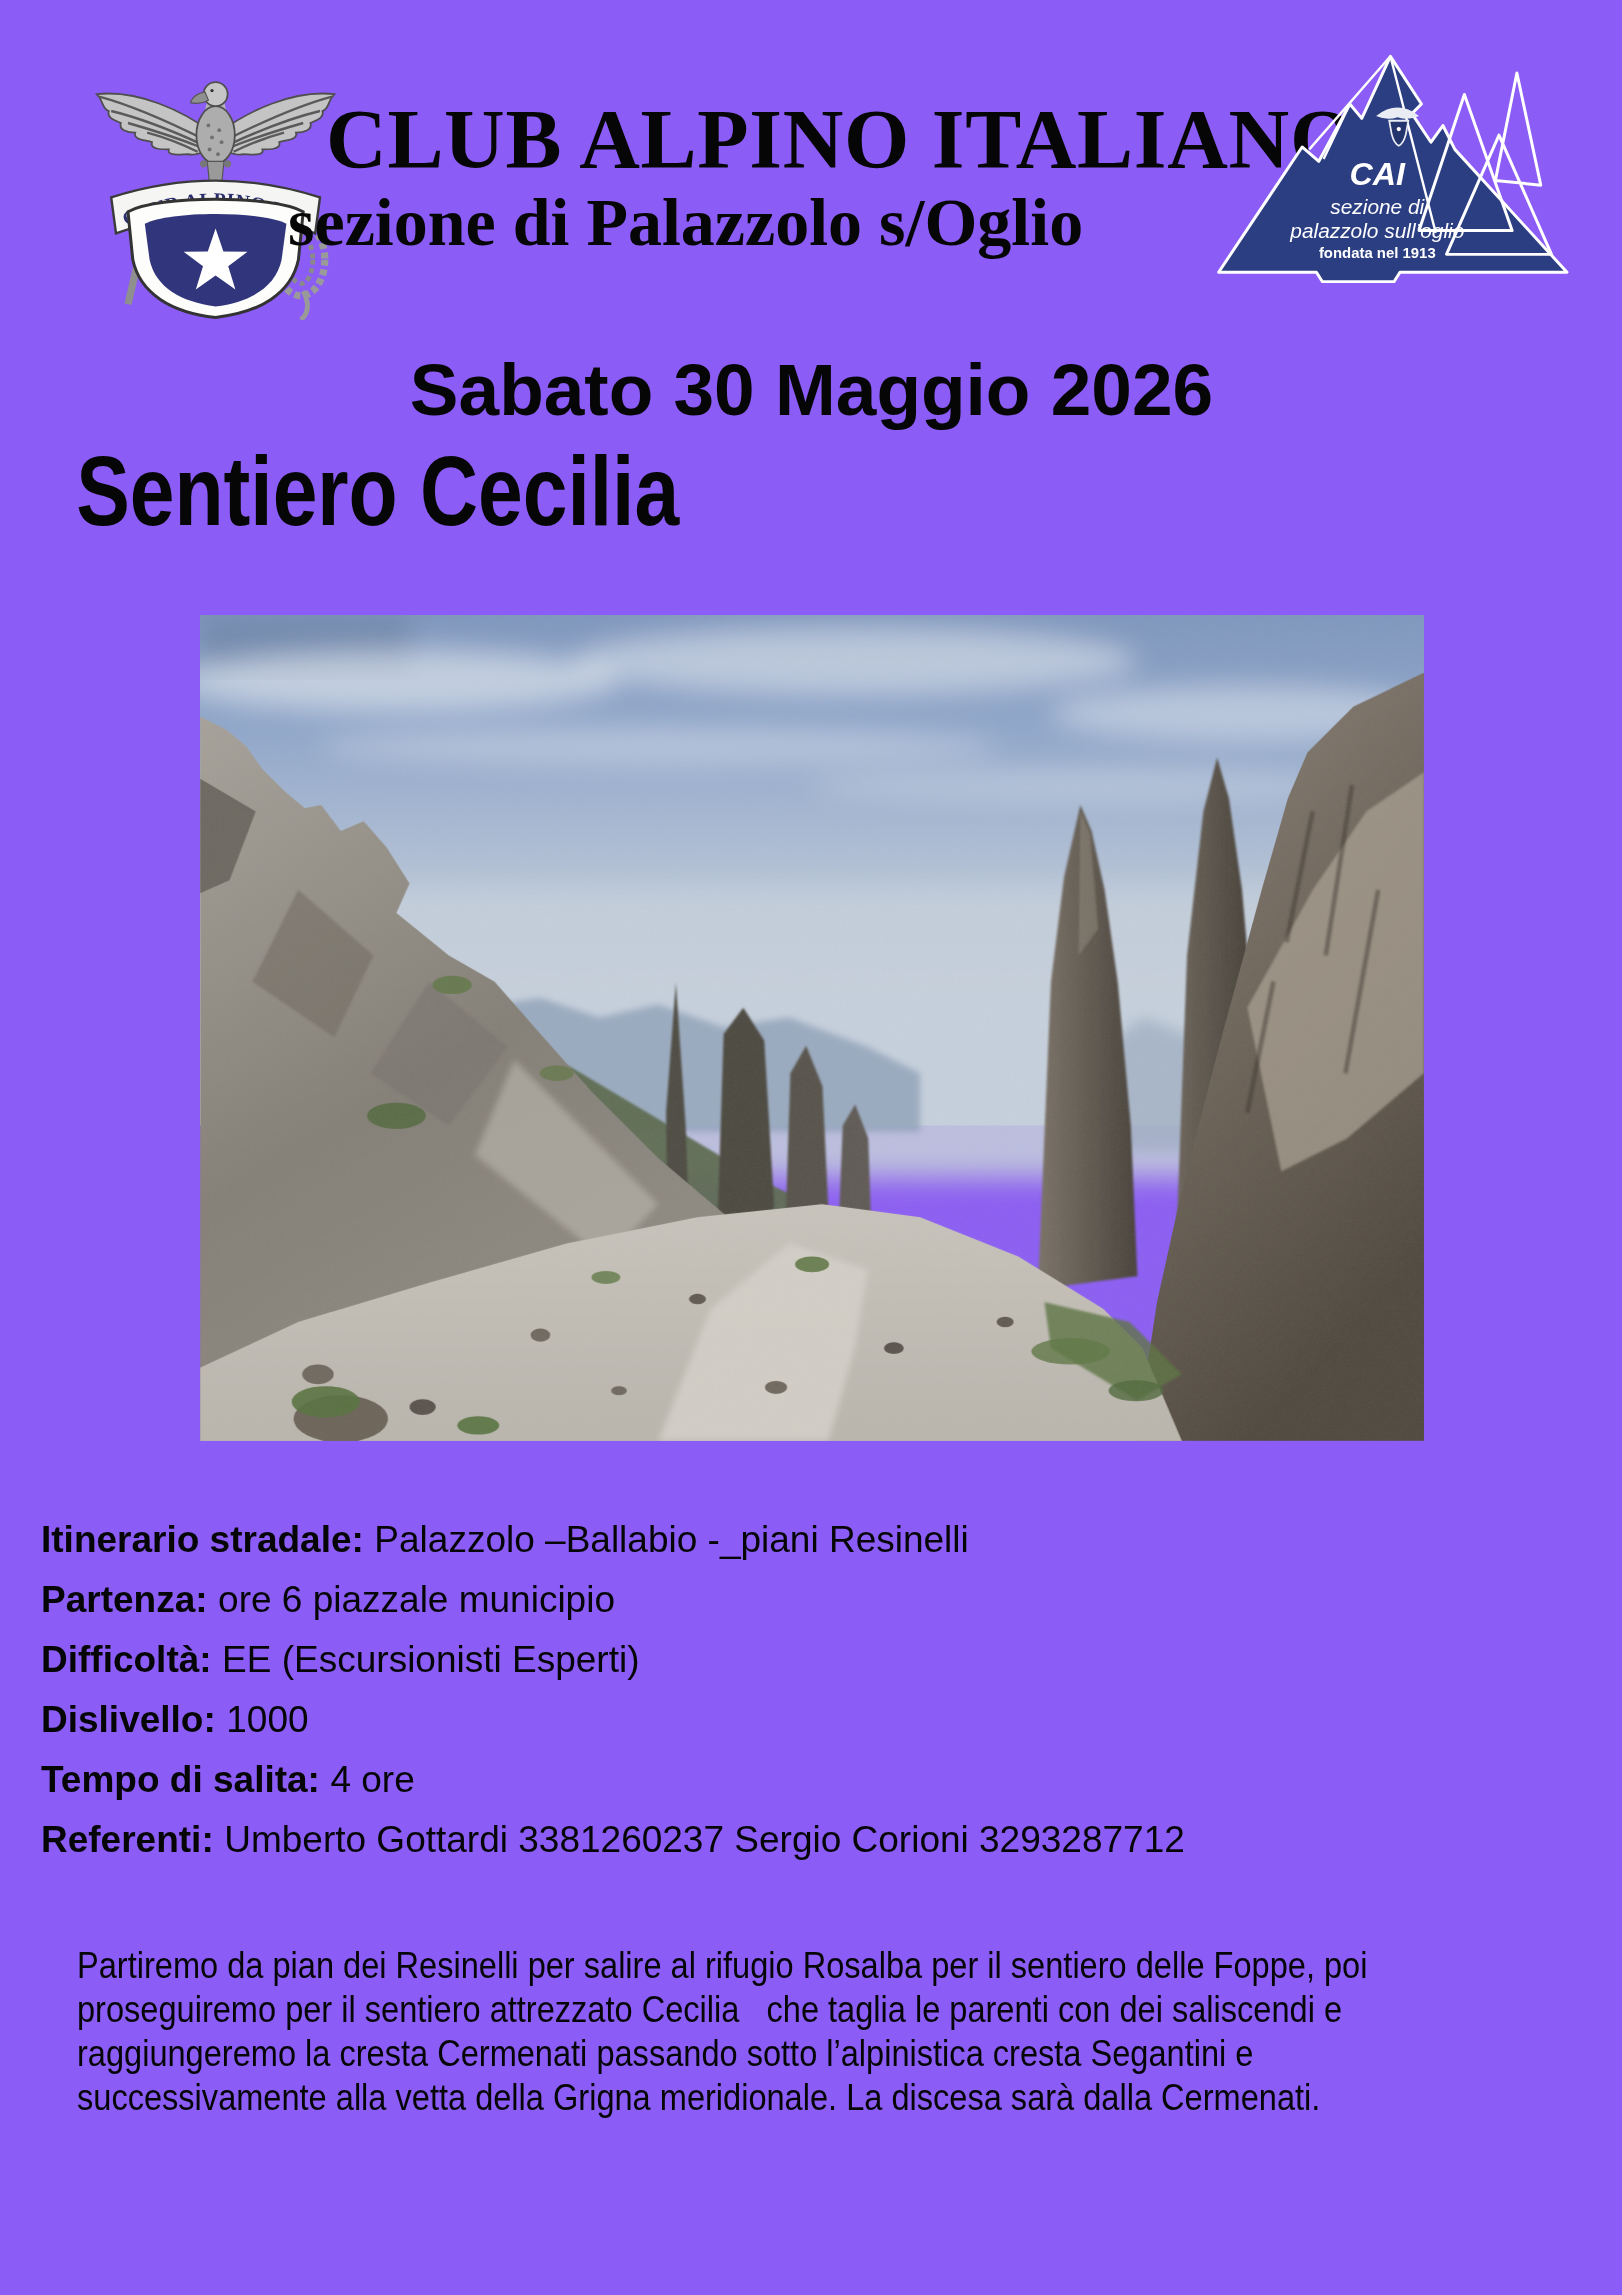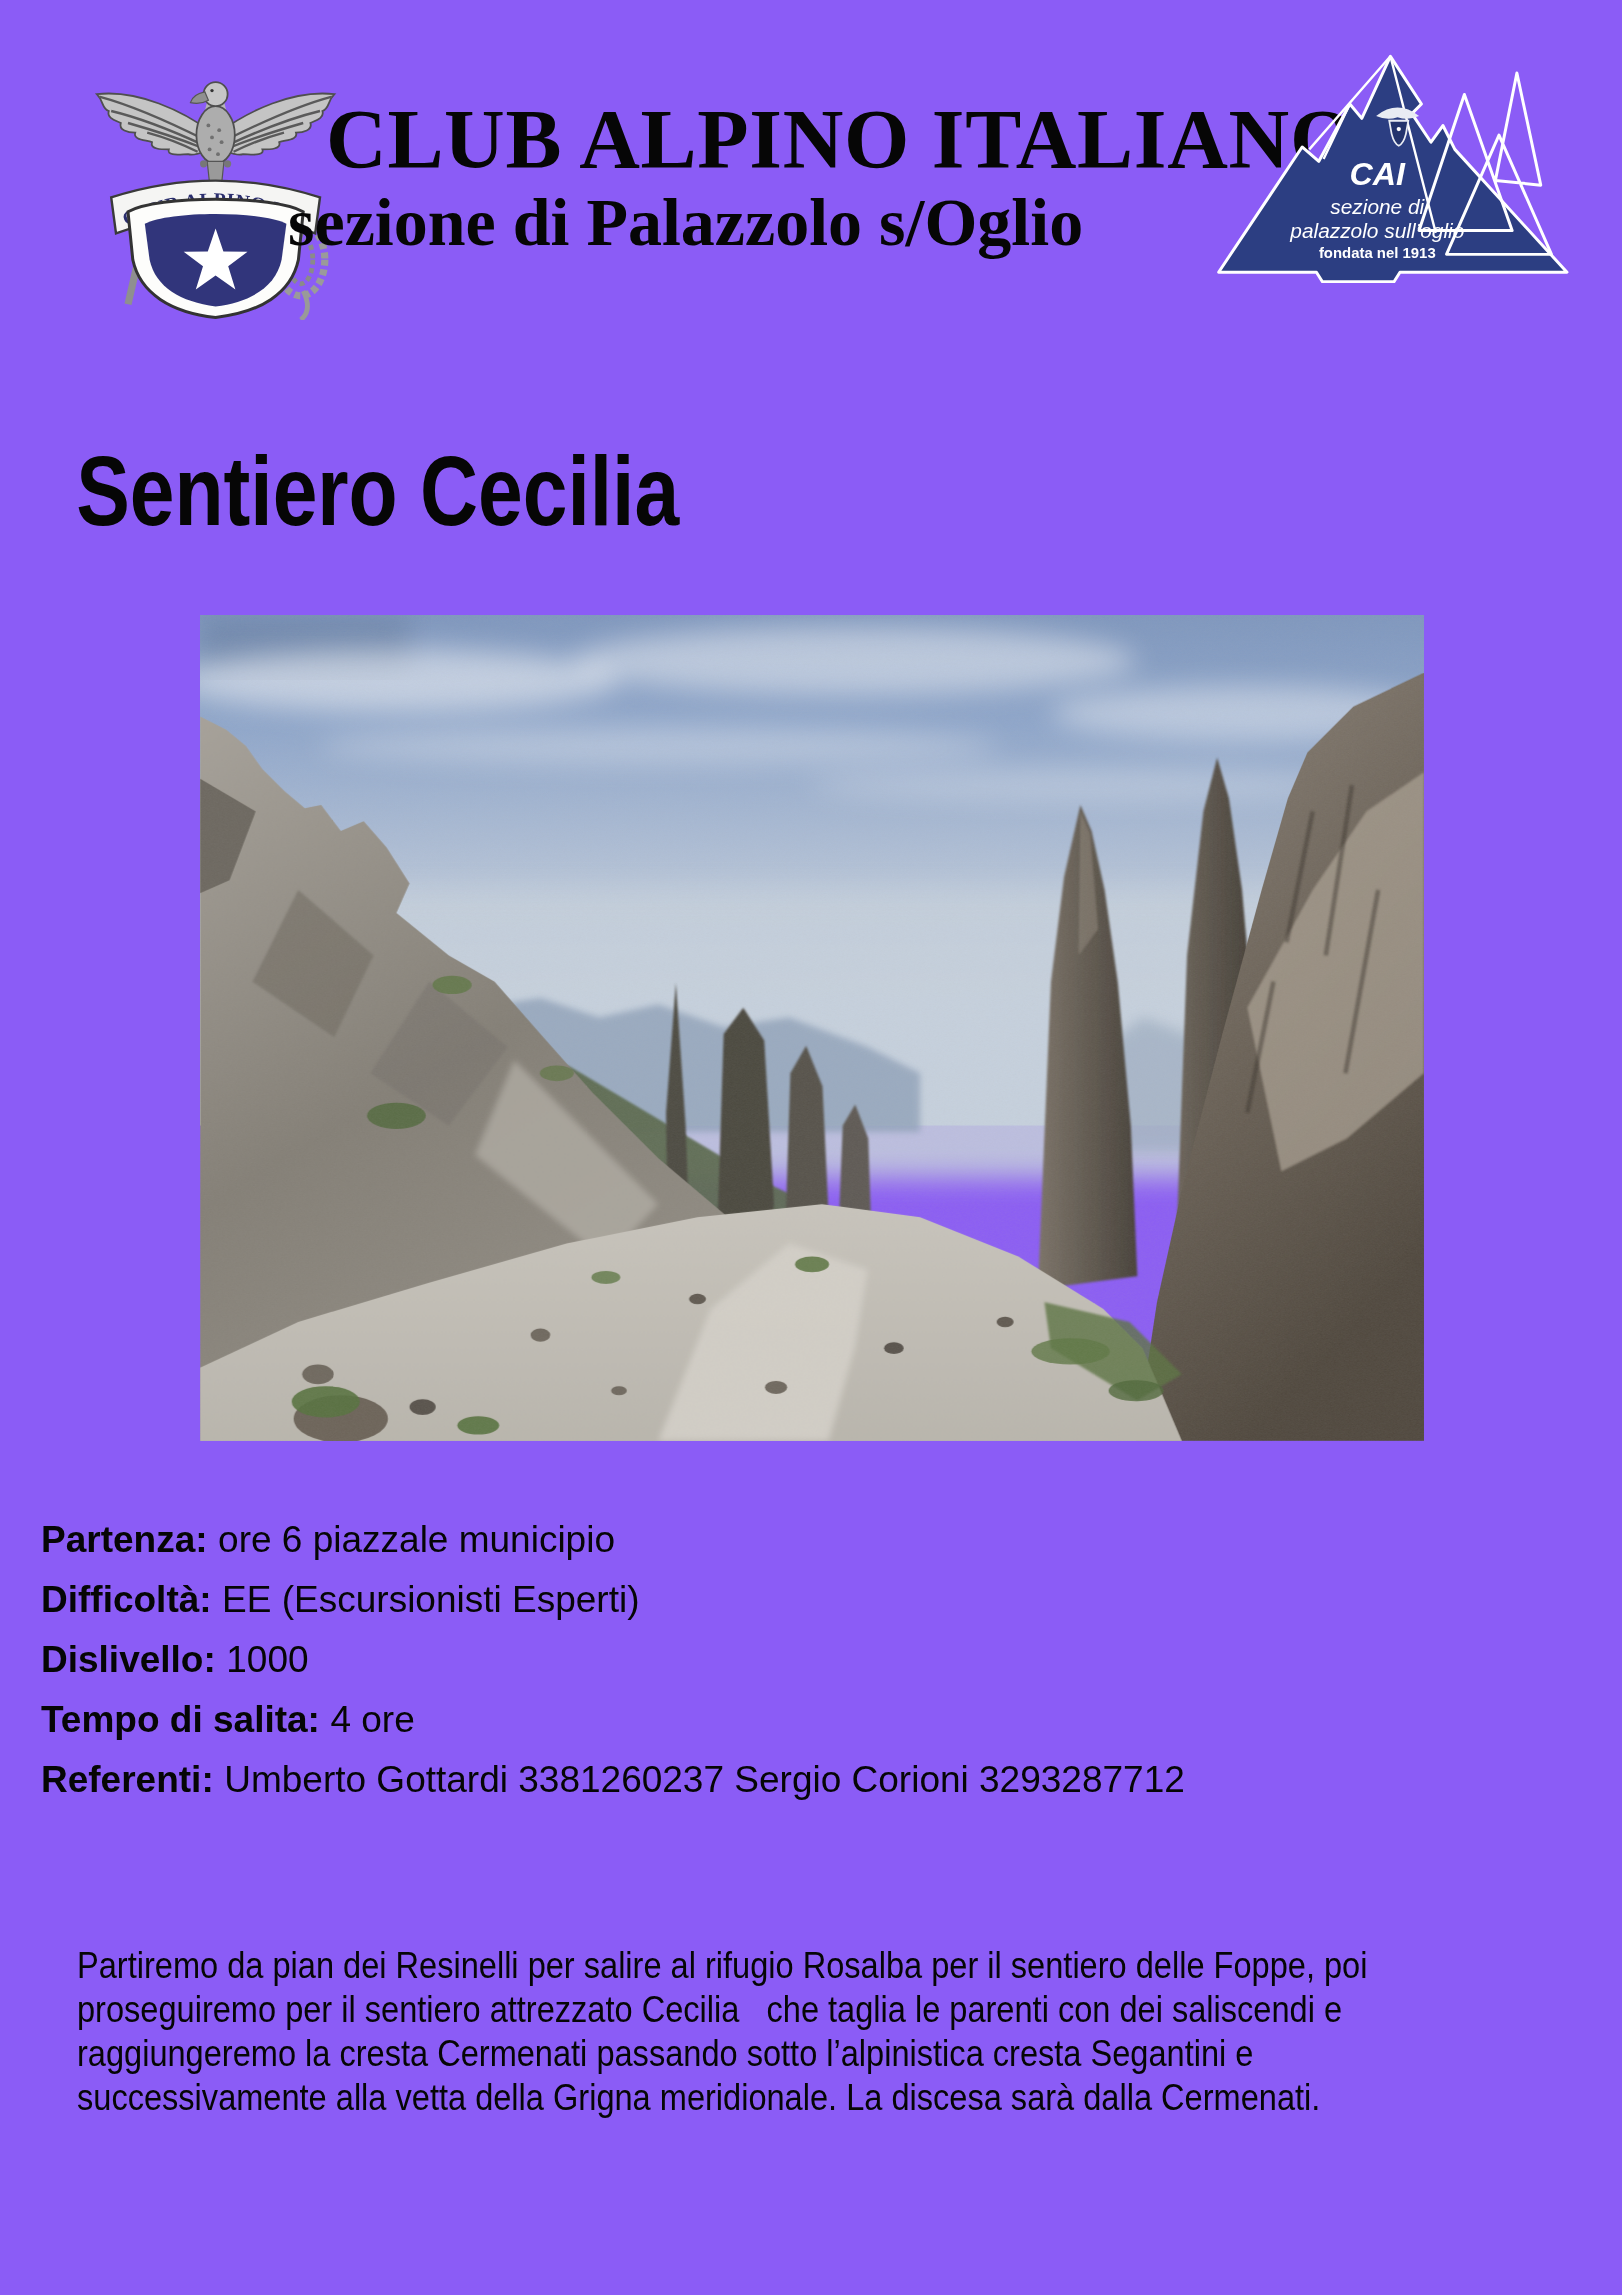--- a/index.html
+++ b/index.html
@@ -146,20 +146,21 @@
       </g>
       <g font-family="Liberation Sans, sans-serif" fill="#ffffff" text-anchor="middle" font-style="italic">
         <text x="141" y="120" font-size="27" font-weight="bold">CAI</text>
         <text x="141" y="144" font-size="17.5">sezione di</text>
         <text x="141" y="164" font-size="17.5">palazzolo sull’oglio</text>
         <text x="141" y="181" font-size="12.5" font-weight="bold" font-style="normal">fondata nel 1913</text>
       </g>
     </svg>
   </div>
 
+  <div class="abs event-date">Sabato 30 Maggio 2026</div>
   <div class="abs event-title"><span class="squeeze">Sentiero Cecilia</span></div>
 
   <div class="abs photo">
     <svg width="1224" height="826" viewBox="0 0 1870 1262">
       <defs>
         <linearGradient id="skyG" x1="0" y1="0" x2="0" y2="1">
           <stop offset="0" stop-color="#7e97bf"></stop>
           <stop offset="0.22" stop-color="#8fa7cc"></stop>
           <stop offset="0.5" stop-color="#b3c2d8"></stop>
           <stop offset="0.75" stop-color="#d3dbe5"></stop>
@@ -271,20 +272,21 @@
       <g>
         <ellipse cx="215" cy="1228" rx="72" ry="36" fill="#6b6257"></ellipse>
         <ellipse cx="192" cy="1202" rx="52" ry="24" fill="#55713d" opacity="0.9"></ellipse>
       </g>
 
       <rect x="0" y="0" width="1870" height="1262" filter="url(#grain)"></rect>
     </svg>
   </div>
 
   <div class="abs details">
+    <div class="detail-line"><span class="detail-label">Itinerario stradale:</span><span class="detail-value">Palazzolo –Ballabio -_piani Resinelli</span></div>
     <div class="detail-line"><span class="detail-label">Partenza:</span><span class="detail-value">ore 6 piazzale municipio</span></div>
     <div class="detail-line"><span class="detail-label">Difficoltà:</span><span class="detail-value">EE (Escursionisti Esperti)</span></div>
     <div class="detail-line"><span class="detail-label">Dislivello:</span><span class="detail-value">1000</span></div>
     <div class="detail-line"><span class="detail-label">Tempo di salita:</span><span class="detail-value">4 ore</span></div>
     <div class="detail-line"><span class="detail-label">Referenti:</span><span class="detail-value">Umberto Gottardi 3381260237 Sergio Corioni 3293287712</span></div>
   </div>
 
   <div class="abs description">
     <div class="para-line">Partiremo da pian dei Resinelli per salire al rifugio Rosalba per il sentiero delle Foppe, poi</div>
     <div class="para-line">proseguiremo per il sentiero attrezzato Cecilia   che taglia le parenti con dei saliscendi e</div>

